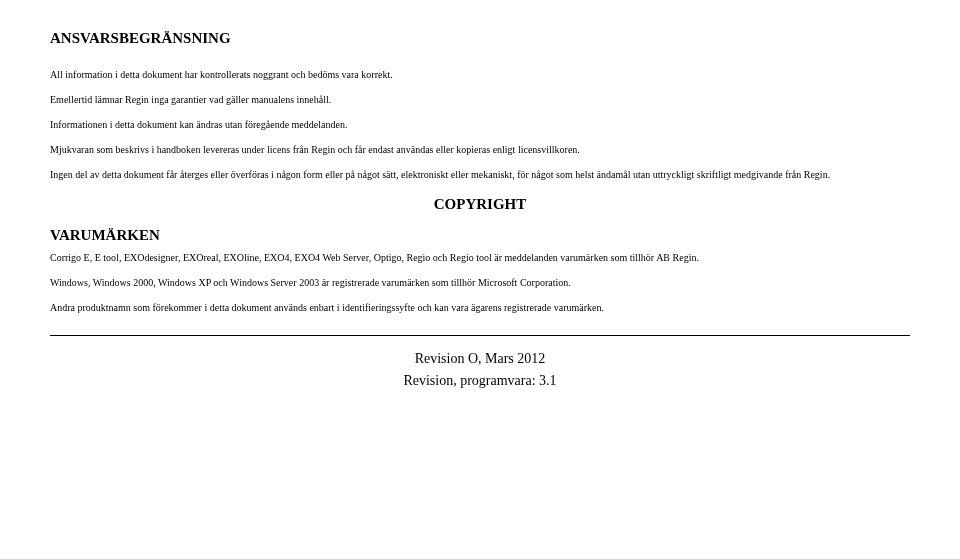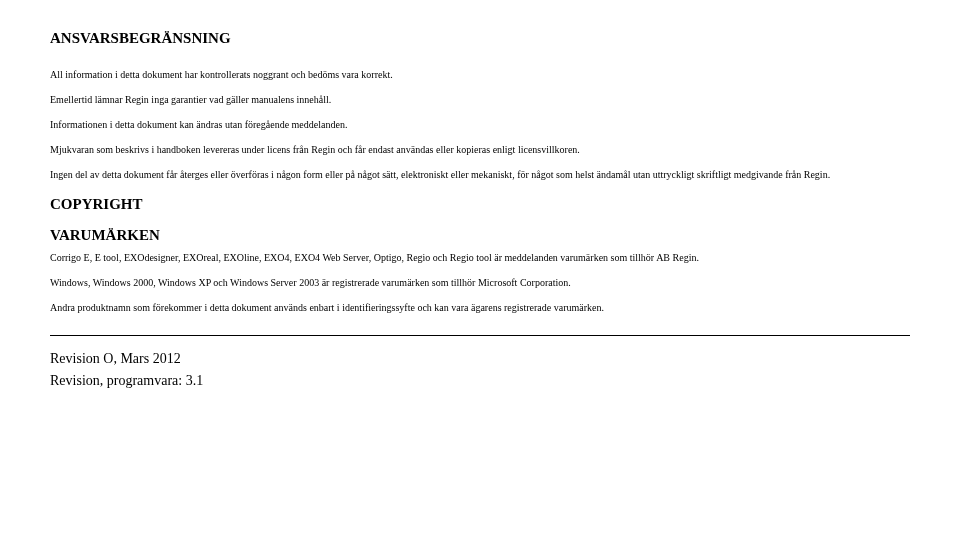--- a/index.html
+++ b/index.html
@@ -33,37 +33,39 @@
     }
     .copyright-section {
       margin-top: 14px;
       margin-bottom: 6px;
     }
     .copyright-title {
       font-size: 15px;
       font-weight: bold;
       margin-bottom: 6px;
       font-family: "Times New Roman", Times, serif;
+      text-align: center;
     }
     .varumärken-section {
       margin-top: 14px;
     }
     .varumärken-title {
       font-size: 15px;
       font-weight: bold;
       margin-bottom: 6px;
       font-family: "Times New Roman", Times, serif;
     }
     .divider {
       border: none;
       border-top: 1px solid #000;
       margin: 20px 0 12px 0;
     }
     .footer-section {
       margin-top: 9px;
+      text-align: center;
     }
     .footer-text {
       font-size: 14px;
       line-height: 1.6;
       font-family: "Times New Roman", Times, serif;
     }
   </style>
 </head>
 <body>
 

